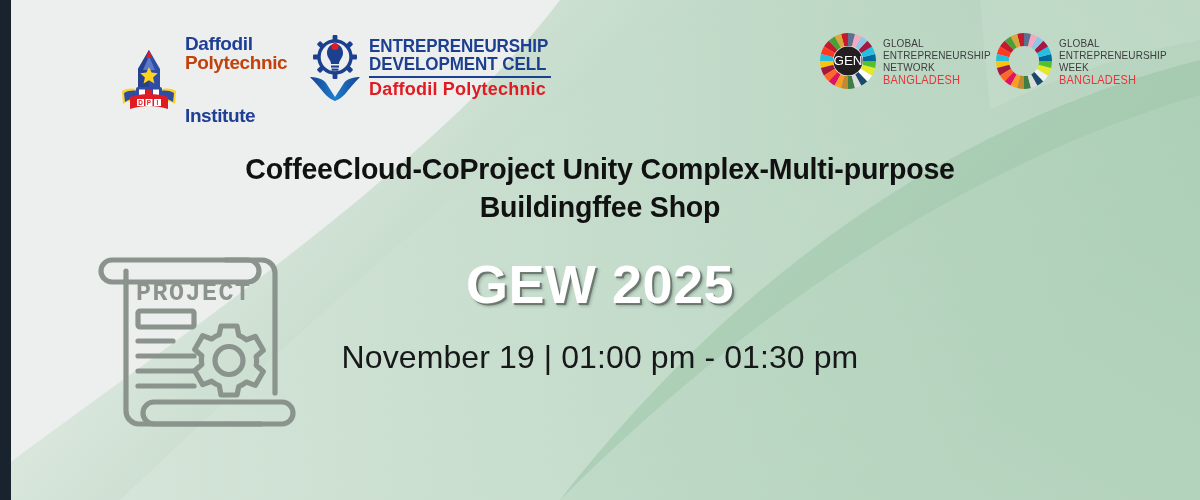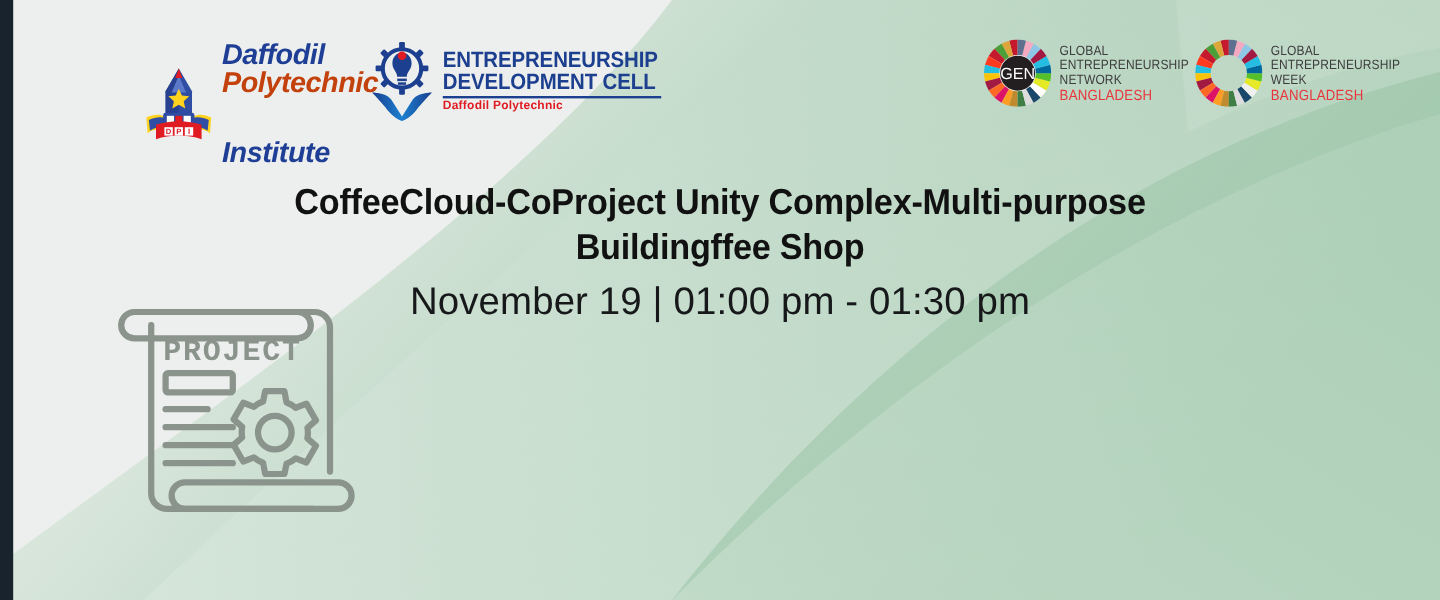--- a/index.html
+++ b/index.html
@@ -61,24 +61,23 @@
   .logo-gen   { left: 820px; top: 33px; }
   .logo-gew   { left: 996px; top: 33px; }
 
   .mark { flex: 0 0 auto; display: block; }
 
   .logo-text { margin-left: 7px; line-height: 1.06; }
 
   
   .dpi-words {
     font-weight: bold;
-    font-size: 24px;
+    font-size: 19px;
     letter-spacing: -0.4px;
     line-height: 1.02;
-    font-style: italic;
   }
   .dpi-l1 { color: #1f3f96; }
   .dpi-l2 { color: #c2410c; }
   .dpi-l3 { color: #1f3f96; margin-top: 33px; }
 
   
   .edc-words { line-height: 1.0; }
   .edc-l1, .edc-l2 {
     color: #1d3f8f;
     font-weight: bold;
@@ -90,21 +89,21 @@
   }
   .edc-rule {
     width: 182px;
     height: 2px;
     background: #1d3f8f;
     margin: 2px 0 2px 0;
   }
   .edc-l3 {
     color: #e01b22;
     font-weight: bold;
-    font-size: 10px;
+    font-size: 18px;
     letter-spacing: 0.2px;
     white-space: nowrap;
   }
 
   
   .gen-words { line-height: 1.0; }
   .gen-line {
     color: #3d3d3d;
     font-size: 10px;
     letter-spacing: 0.1px;
@@ -394,16 +393,17 @@
                  a25 25 0 0 1 0 8.8 l7.1 6.2 -8 13.9 -8.9-3.4 a25 25 0 0 1 -7.6 4.4
                  L8 36 h-16 l-1.8-9.4 a25 25 0 0 1 -7.6-4.4 l-8.9 3.4 -8-13.9 7.1-6.2
                  a25 25 0 0 1 0-8.8 l-7.1-6.2 8-13.9 8.9 3.4 a25 25 0 0 1 7.6-4.4 Z" fill="none" stroke="#8a938c" stroke-width="5.2" stroke-linejoin="round"></path>
         <circle cx="0" cy="1.5" r="14" fill="none" stroke="#8a938c" stroke-width="5.2"></circle>
       </g>
     </svg>
   </div>
 
   <div class="content">
     <h1 class="event-title">CoffeeCloud-CoProject Unity Complex-Multi-purpose Buildingffee Shop</h1>
+    <div class="gew-heading">GEW 2025</div>
     <div class="event-datetime">November 19 | 01:00 pm - 01:30 pm</div>
   </div>
 
 </div>
 
 </body></html>

